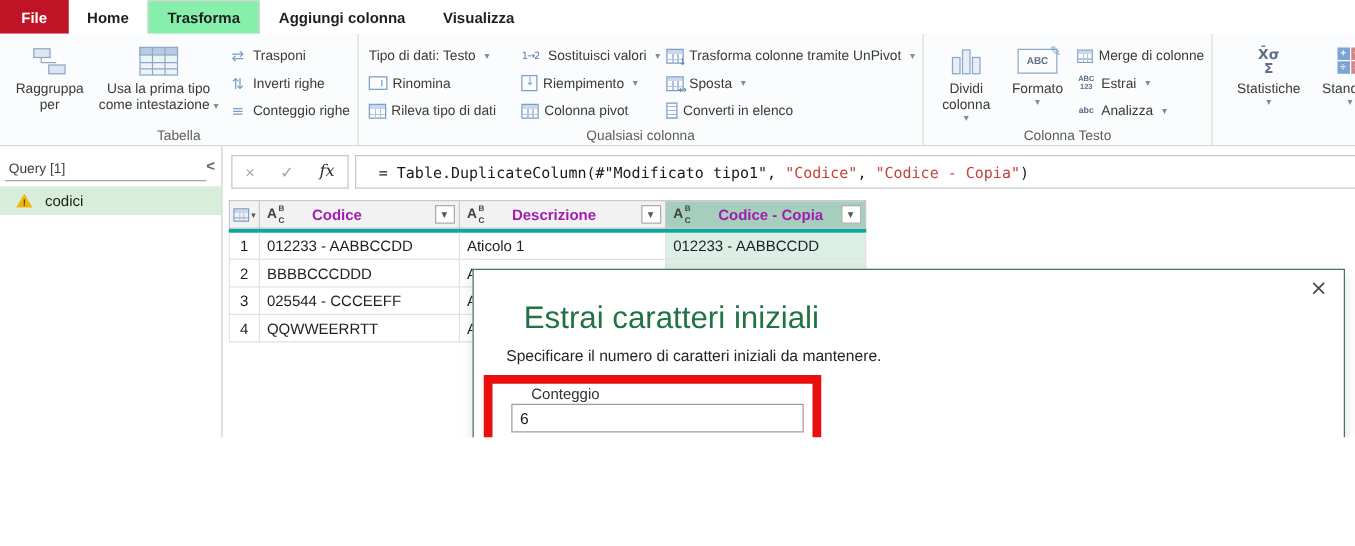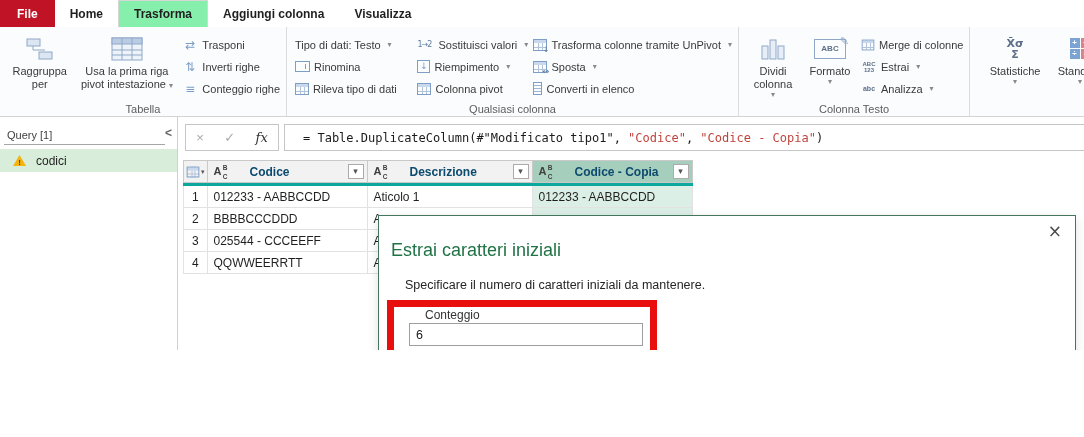--- a/index.html
+++ b/index.html
@@ -62,41 +62,41 @@
   .fbar-x, .fbar-check { color:#a9a9a9; font-size:13px; cursor:pointer; }
   .fbar-fx { font-family:"DejaVu Serif",serif; font-style:italic; font-size:13px; color:#333; cursor:pointer; }
   .fbar-input { flex:1; border:1px solid #c6c6c6; background:#fff; display:flex; align-items:center; padding-left:18px; font-family:"DejaVu Sans Mono",monospace; font-size:12px; color:#1a1a1a; white-space:pre; }
   .mstr { color:#c0443c; }
 
   
   .ptable { position:absolute; left:4px; top:43px; border-collapse:collapse; }
   .ptable td, .ptable th { border:1px solid #d9d9d9; padding:0; }
   .hrow th { height:22px; background:#f2f2f2; border-color:#c9c9c9; }
   .hcell { display:flex; align-items:center; height:100%; padding:0 3px 0 6px; gap:5px; }
-  .hname { font-size:12px; font-weight:bold; color:#0c4a6e; flex:1; text-align:left; white-space:nowrap; overflow:hidden;padding-left:16px; }
+  .hname { font-size:12px; font-weight:bold; color:#a21caf; flex:1; text-align:left; white-space:nowrap; overflow:hidden;padding-left:16px; }
   .hsel { background:#a6cebc !important; }
   .corner { width:22px; background:#fafafa; }
   .corner .hcell { padding:0 2px; gap:1px; justify-content:center; }
   .qualbar td { height:3px; background:#0ca79d; border-color:#0ca79d; padding:0; }
   .drow td { height:22px; font-size:12px; color:#1f1f1f; padding:0 6px; white-space:nowrap; overflow:hidden; border-color:#e2e2e2; }
   .rownum { width:22px; text-align:center; color:#5f5f5f; padding:0 2px !important; }
   .c1 { width:160px; } .c2 { width:165px; } .c3 { width:160px; }
   .csel { background:#dcefe6; }
   .filterbtn { width:16px; height:15px; flex:none; border:1px solid #ababab; background:#fff; position:relative; cursor:pointer; }
   .filterbtn::after { content:"▾"; position:absolute; left:0; right:0; top:0; text-align:center; font-size:9px; line-height:13px; color:#555; }
   .abc { position:relative; width:15px; height:14px; flex:none; }
   .abc::before { content:"A"; position:absolute; left:0; top:0; font-size:11px; font-weight:bold; color:#3f3f3f; }
   .abc::after { content:"B"; position:absolute; right:1px; top:-1px; font-size:6.5px; font-weight:bold; color:#3f3f3f; }
   .abc i::after { content:"C"; position:absolute; right:1px; bottom:-1px; font-size:6.5px; font-weight:bold; color:#3f3f3f; font-style:normal; }
   .mgrid-sm { transform:scale(0.9); }
 
   
   .dialog { position:absolute; left:378px; top:215px; width:698px; height:222px; background:#fff; border:1px solid #44755d; box-shadow:0 3px 10px rgba(0,0,0,.12); z-index:20; }
   .dlg-close { position:absolute; right:13px; top:5px; font-size:17px; color:#4a4a4a; cursor:pointer; font-family:"DejaVu Sans",sans-serif; }
-  .dlg-title { position:absolute; left:12px; top:24px; font-size:18px; color:#217346; }
+  .dlg-title { position:absolute; left:40px; top:24px; font-size:25px; color:#217346; }
   .dlg-msg { position:absolute; left:26px; top:62px; font-size:12.5px; color:#252525; }
   .dlg-field-label { position:absolute; left:30px; top:92px; font-size:12px; color:#333;margin-left:16px; }
   .dlg-input { position:absolute; left:30px; top:107px; width:234px; height:23px; border:1px solid #9e9e9e; padding-left:6px; font-size:12.5px; color:#1a1a1a; font-family:"Liberation Sans",sans-serif; }
   .dlg-annotation { position:absolute; left:8px; top:84px; width:270px; height:59px; border:7px solid #e90f0f; z-index:5; pointer-events:none; }
   .dlg-ok { position:absolute; left:539px; top:166px; width:60px; height:24px; background:#fff; border:1px solid #217346; color:#217346; font-size:12px; font-family:"Liberation Sans",sans-serif; cursor:pointer; }
   .dlg-cancel { position:absolute; left:610px; top:166px; width:62px; height:24px; background:#fff; border:1px solid #c9c9c9; color:#222; font-size:12px; font-family:"Liberation Sans",sans-serif; cursor:pointer; }
   .teal-strip { position:absolute; left:378px; top:433px; right:0; height:4px; background:#0ca79d; z-index:21; }
 </style>
 </head>
 <body>
@@ -125,21 +125,21 @@
         <span class="lbl">Raggruppa per</span>
       </div>
       <div class="rb-big" style="width:112px;">
         <span class="ic">
           <svg width="32" height="26">
               <rect x="1" y="2" width="30" height="22" fill="#eef3f9" stroke="#8fa8c8"></rect>
               <rect x="1" y="2" width="30" height="6" fill="#b9cce4" stroke="#8fa8c8"></rect>
               <path d="M11 2 v22 M21 2 v22 M1 14 h30 M1 19 h30" stroke="#8fa8c8" fill="none"></path>
             </svg>
         </span>
-        <span class="lbl dd">Usa la prima riga pivot intestazione</span>
+        <span class="lbl dd">Usa la prima tipo come intestazione</span>
       </div>
       <div class="rstack">
         <div class="rb-small">
           <span class="uic">⇄</span>
           <span>Trasponi</span>
         </div>
         <div class="rb-small">
           <span class="uic">⇅</span>
           <span>Inverti righe</span>
         </div>

